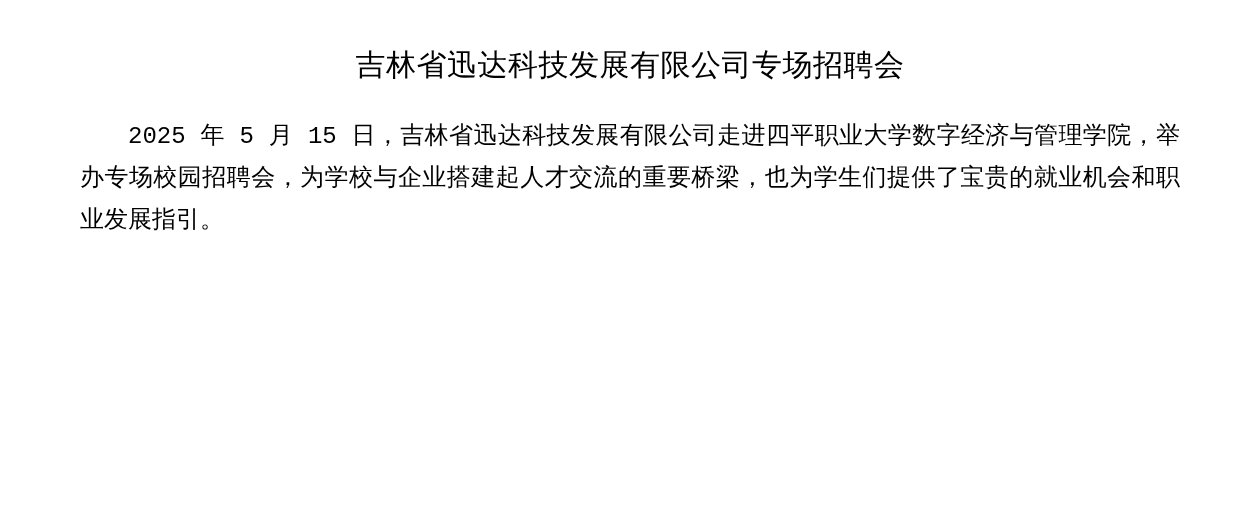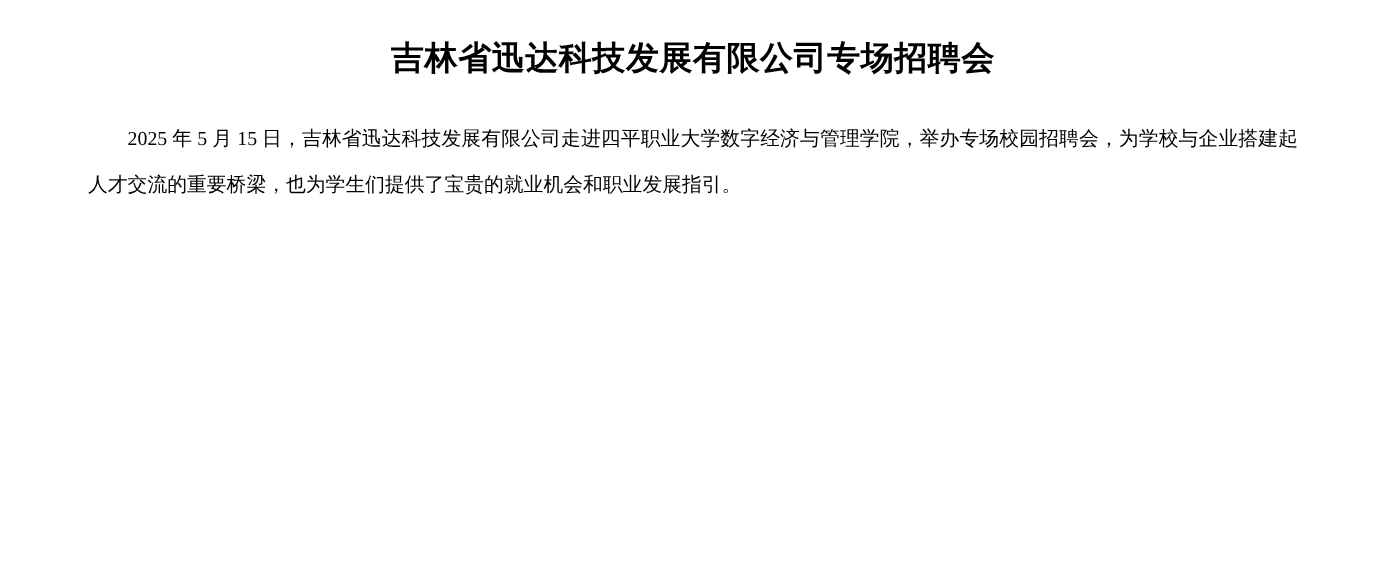--- a/index.html
+++ b/index.html
@@ -16,39 +16,39 @@
   }
   .page {
     width: 1260px;
     height: 521px;
     box-sizing: border-box;
     padding: 0 80px;
     background: #ffffff;
   }
   .doc-title {
     margin: 0;
-    padding-top: 33px;
+    padding-top: 44px;
     text-align: center;
     font-size: 30px;
-    font-weight: bold;
+    font-weight: normal;
     letter-spacing: 0.5px;
     line-height: 1.4;
     font-family: "Liberation Serif", "DejaVu Serif", serif;
   }
   .body-block {
     margin-top: 30px;
   }
   .para {
     margin: 0 0 2px 0;
-    font-size: 18px;
+    font-size: 24px;
     line-height: 42px;
     text-align: justify;
     text-justify: inter-ideograph;
     text-indent: 2em;
-    font-family: Liberation Serif, serif;
+    font-family: Liberation Mono, monospace;
     color: #000000;
   }
 </style>
 </head>
 <body>
 
 <div class="page">
   <h1 class="doc-title">吉林省迅达科技发展有限公司专场招聘会</h1>
 
   <div class="body-block">

